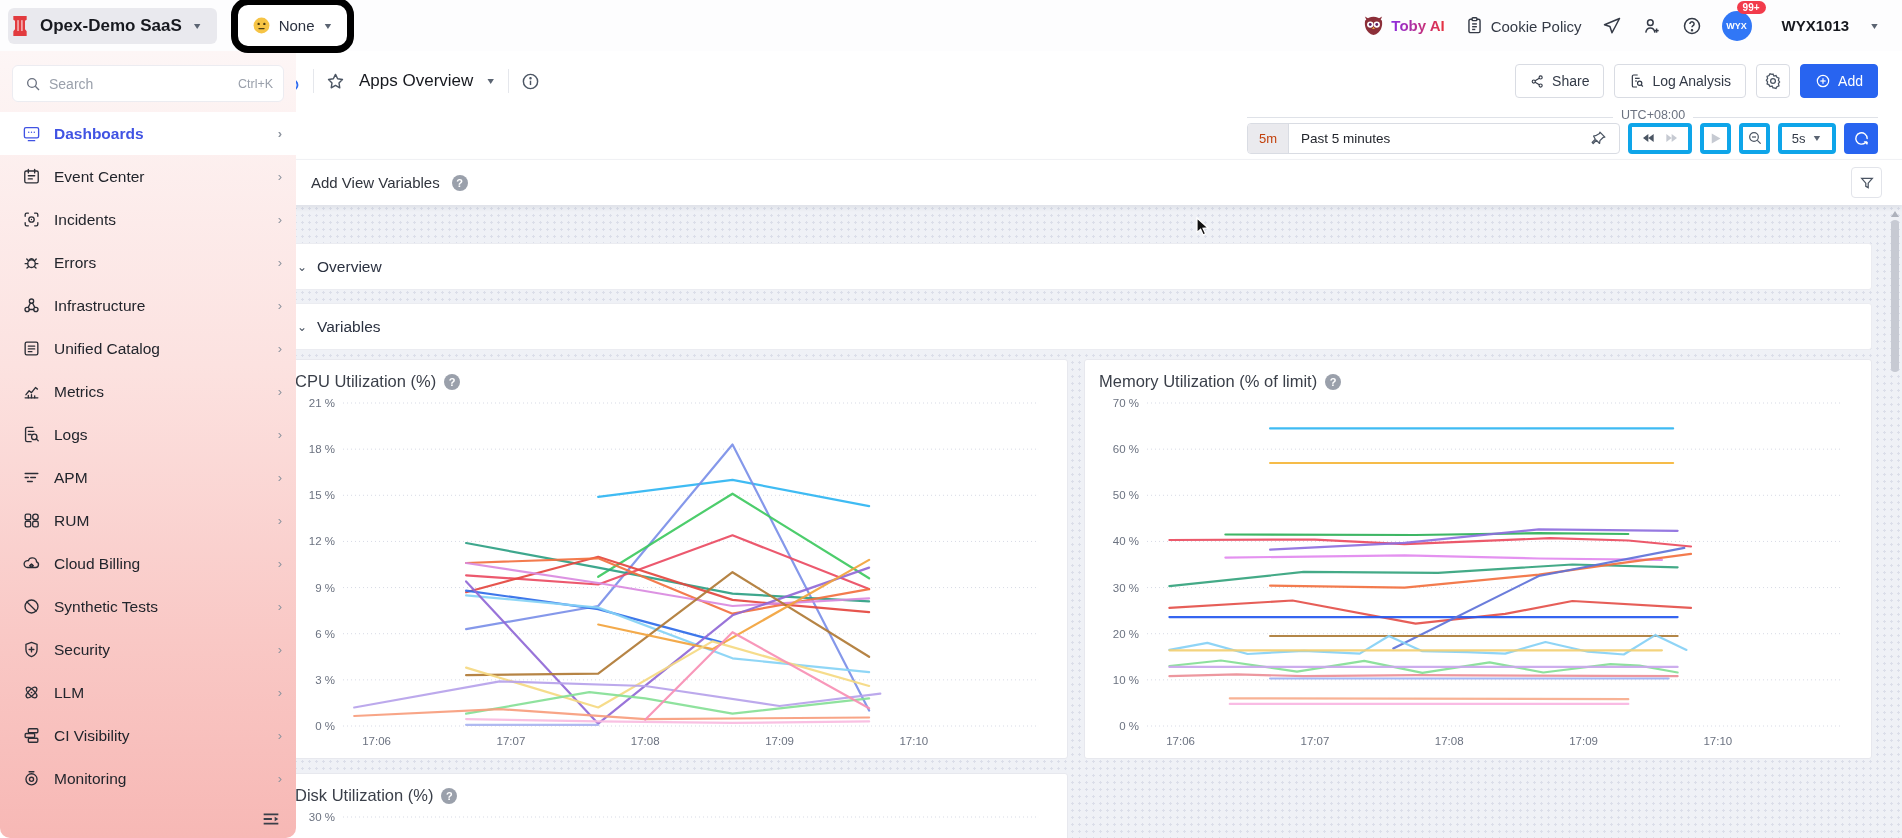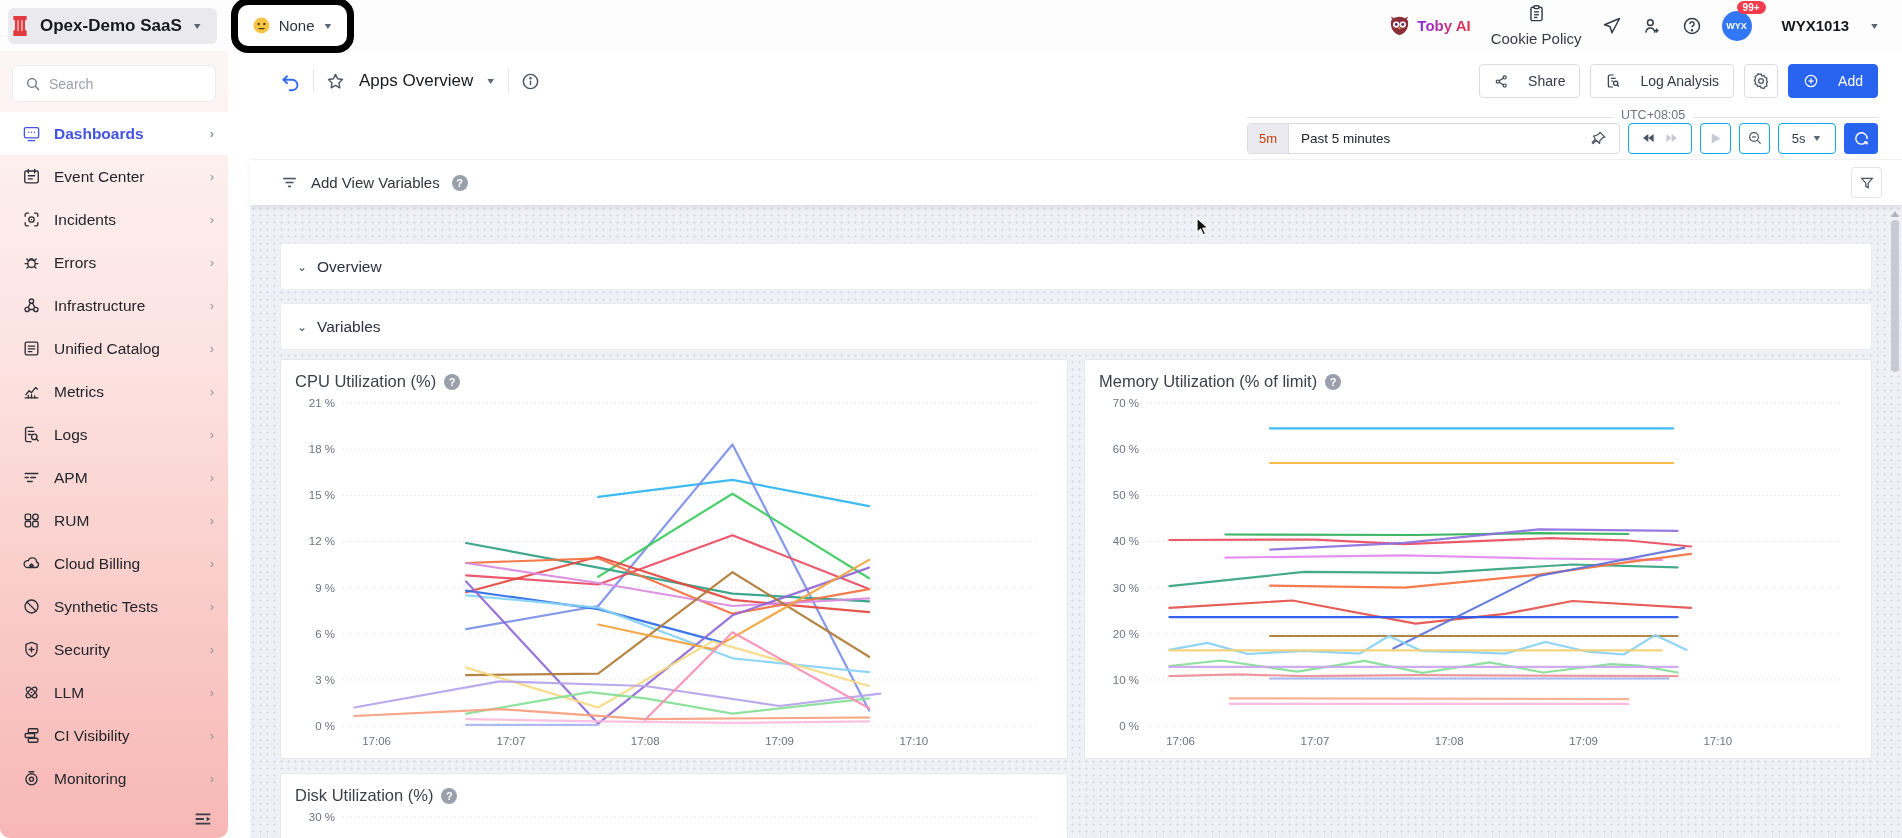--- a/index.html
+++ b/index.html
@@ -14,31 +14,31 @@
     padding:6px 14px 6px 2px; cursor:pointer; }
   .ws-chip .ws-name { font-size:17px; font-weight:bold; color:#17191f; }
   .chev { font-size:11px; color:#5b6472; transform:scaleY(.8); }
   .none-pill { display:flex; align-items:center; gap:8px; background:#fff; border:7px solid #000000;
     border-radius:17px; padding:11px 14px; font-size:15px; color:#2b3140; cursor:pointer;text-align:right; }
   .tb-right { display:flex; align-items:center; gap:20px; }
   .toby { display:flex; align-items:center; gap:6px; cursor:pointer; }
   .toby-label { font-size:15px; font-weight:bold;
     background:linear-gradient(90deg,#8a2be2,#e8333d); -webkit-background-clip:text;
     background-clip:text; color:transparent; }
-  .cookie { display:flex; align-items:center; gap:7px; font-size:15px; color:#343a46; cursor:pointer;flex-direction:column; }
+  .cookie { display:flex; align-items:flex-end; gap:7px; font-size:15px; color:#343a46; cursor:pointer; }
   .tb-icon { width:20px; height:20px; color:#343a46; cursor:pointer; }
   .avatar-wrap { position:relative; cursor:pointer; }
   .avatar { width:30px; height:30px; border-radius:50%; background:#3177f6; color:#fff;
     font-size:9px; font-weight:bold; display:flex; align-items:center; justify-content:center; }
   .badge99 { position:absolute; top:-10px; right:-14px; background:#f23b4b; color:#fff;
     font-size:10px; font-weight:bold; padding:1px 6px; border-radius:9px; }
   .username { font-size:15px; font-weight:bold; color:#17191f; margin-left:10px; cursor:pointer;}
 
   
-  .sidebar { position:absolute; left:0; top:51px; width:228px; height:787px;
+  .sidebar { position:absolute; left:0; top:51px; width:296px; height:787px;
     background:linear-gradient(180deg,#fdf6f6 0%,#fce2e0 40%,#f9c8c5 75%,#f7b8b5 100%);
     border-radius:0 0 10px 10px; overflow:hidden; z-index:20; }
   .search-box { margin:14px 12px 10px 12px; height:37px; background:#fff; border:1px solid #ececf1;
     border-radius:6px; display:flex; align-items:center; gap:8px; padding:0 12px; }
   .search-box input { border:none; outline:none; flex:1; font-size:14px; color:#30343d;
     font-family:inherit; background:transparent; }
   .search-box input::placeholder { color:#9aa0ab; }
   .kbd-hint { font-size:12.5px; color:#9aa0ab; }
   .nav-item { height:43px; display:flex; align-items:center; gap:13px; padding:0 14px 0 22px;
     font-size:15.5px; color:#22252c; cursor:pointer; position:relative; }
@@ -51,38 +51,38 @@
   
   .main { position:absolute; left:250px; top:51px; right:0; bottom:0; background:#fff; }
   .hdr-row1 { height:60px; display:flex; align-items:center; justify-content:space-between;
     padding:0 24px 0 30px; background:#fff; }
   .hr1-left { display:flex; align-items:center; gap:12px; }
   .vdiv { width:1px; height:24px; background:#e5e7ec; }
   .view-title { font-size:17px; color:#17191f; font-weight:500; margin-left:2px; cursor:pointer;}
   .icon-sm { width:19px; height:19px; color:#4b5563; cursor:pointer; }
   .icon-blue { color:#2f6bf0; width:21px; height:21px; cursor:pointer; }
   .hr1-right { display:flex; align-items:center; gap:10px; }
-  .btn { display:flex; align-items:center; gap:19px; height:34px; padding:0 14px; background:#fff;
+  .btn { display:flex; align-items:center; gap:7px; height:34px; padding:0 14px; background:#fff;
     border:1px solid #d9dce3; border-radius:4px; font-size:14px; color:#333a47; cursor:pointer; }
   .btn-sq { width:34px; justify-content:center; padding:0; }
   .btn-primary { background:#2864f0; border-color:#2864f0; color:#fff; font-weight:500; }
   .hdr-row2 { height:48px; display:flex; align-items:center; justify-content:flex-end;
     padding-right:24px; background:#fff; }
   .timebar { position:relative; display:flex; align-items:center; gap:8px; padding-top:6px; }
   .tz-rule { position:absolute; top:0; left:0; right:0; border-top:1px solid #dfe2e8; }
   .tz-label { position:absolute; top:-9px; left:58%; background:#fff; padding:0 8px;
     font-size:12.5px; color:#6b7280; }
   .range-combo { display:flex; align-items:stretch; height:31px; border:1px solid #d9dce3;
     border-radius:4px; overflow:hidden; background:#fff; }
   .range-short { background:#eaeaee; display:flex; align-items:center; padding:0 11px;
     font-size:13px; color:#c2410c; border-right:1px solid #d9dce3; cursor:pointer;}
   .range-label { display:flex; align-items:center; gap:8px; padding:0 12px; width:330px;
     font-size:13.5px; color:#22252c; cursor:pointer; }
   .range-label .pin { margin-left:auto; width:17px; height:17px; color:#4b5563; }
-  .tb-box { height:31px; border:1px solid #0ea5e9; border-radius:4px; background:#fff;
+  .tb-box { height:31px; border:4px solid #0ea5e9; border-radius:4px; background:#fff;
     display:flex; align-items:center; justify-content:center; cursor:pointer; }
   .seek { width:64px; gap:6px; }
   .ctl-30 { width:31px; }
   .sel-5s { width:58px; gap:6px; font-size:13px; color:#333a47; }
   .refresh-btn { width:34px; height:31px; background:#2864f0; border:none; border-radius:4px;
     display:flex; align-items:center; justify-content:center; cursor:pointer; }
 
   .vars-row { height:46px; background:#fff; border-top:1px solid #f0f1f4;
     box-shadow:0 3px 5px rgba(30,35,60,.08); display:flex; align-items:center;
     padding:0 20px 0 30px; gap:12px; position:relative; z-index:5;}
@@ -496,21 +496,21 @@
             <line x1="8" y1="12" x2="16" y2="12"></line>
           </svg>
         <span>Add</span>
       </button>
     </div>
   </div>
 
   <div class="hdr-row2">
     <div class="timebar">
       <span class="tz-rule"></span>
-      <span class="tz-label">UTC+08:05</span>
+      <span class="tz-label">UTC+08:00</span>
       <div class="range-combo">
         <span class="range-short">5m</span>
         <span class="range-label">
           <span>Past 5 minutes</span>
           <span class="pin">
             <svg viewBox="0 0 24 24" fill="none" stroke="currentColor" stroke-width="1.8" stroke-linejoin="round">
                 <path d="M14 3l7 7-2.5.5L14 15l-.5 4L9 14.5 4.5 19 3 17.5 7.5 13 5 8.5l4-1L13.5 5z"></path>
               </svg>
           </span>
         </span>

